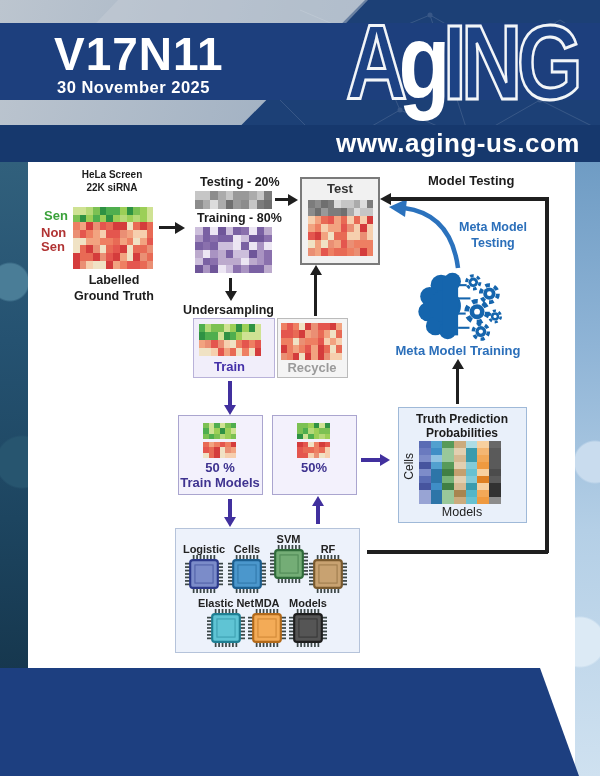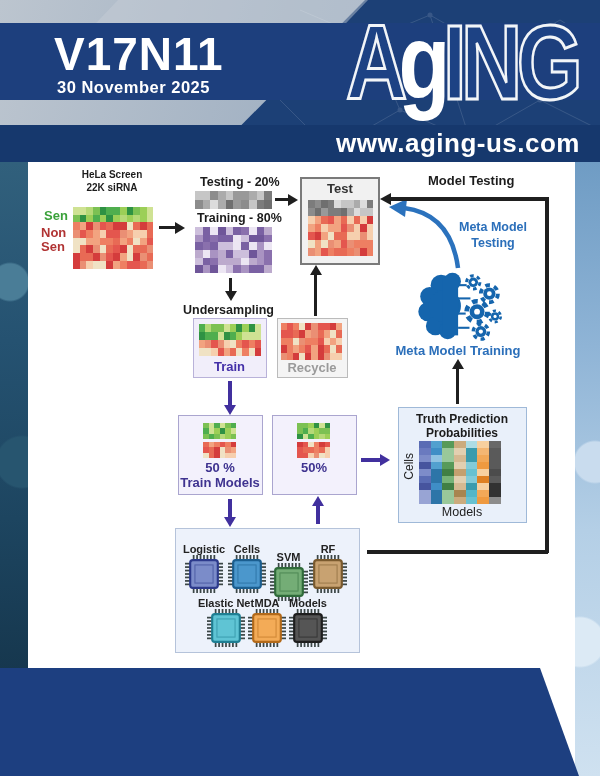--- a/index.html
+++ b/index.html
@@ -188,20 +188,24 @@
       <div style="background:#f0e2c4"></div>
       <div style="background:#f0e2c4"></div>
       <div style="background:#d43c3c"></div>
       <div style="background:#f2a380"></div>
       <div style="background:#ee7f62"></div>
       <div style="background:#e4564e"></div>
       <div style="background:#e4564e"></div>
       <div style="background:#e86a55"></div>
       <div style="background:#ea8f74"></div>
     </div>
+  <div class="lbl center" style="left:36px;top:111px;width:100px;font-size:12.5px;line-height:1.25">
+    <div>Labelled</div>
+    <div>Ground Truth</div>
+  </div>
 
   <div class="ln" style="left:131px;top:64px;width:17px;height:3px"></div>
   <div class="ah r" style="left:147px;top:59.5px"></div>
 
   <div class="lbl" style="left:172px;top:13px;font-size:12.5px">Testing - 20%</div>
   <div class="hm" style="left: 167px; top: 29px; display: grid; grid-template-columns: repeat(10, 7.7px); grid-auto-rows: 8.8px;">
       <div style="background:#c6c6c6"></div>
       <div style="background:#c6c6c6"></div>
       <div style="background:#8c8c8c"></div>
       <div style="background:#ababab"></div>
@@ -363,21 +367,21 @@
         <div style="background:#d43c3c"></div>
         <div style="background:#ee7f62"></div>
       </div>
   </div>
 
   <div class="ln" style="left:201px;top:116px;width:3px;height:14px"></div>
   <div class="ah d" style="left:196.5px;top:129px"></div>
 
   <div class="lbl center" style="left:133px;top:141px;width:135px;font-size:12.5px">Undersampling</div>
 
-  <div class="box" style="left:165px;top:156px;width:74px;height:60px;background:#f1eefa;border:1.5px solid #b9b2d9">
+  <div class="box" style="left:165px;top:156px;width:82px;height:60px;background:#f1eefa;border:1.5px solid #b9b2d9">
     <div class="hm" style="left: 5px; top: 5px; display: grid; grid-template-columns: repeat(10, 6.2px); grid-auto-rows: 8px;">
         <div style="background:#4fae4e"></div>
         <div style="background:#b5d977"></div>
         <div style="background:#7cc153"></div>
         <div style="background:#7cc153"></div>
         <div style="background:#cfe293"></div>
         <div style="background:#9ccf57"></div>
         <div style="background:#2f9243"></div>
         <div style="background:#9ccf57"></div>
         <div style="background:#2f9243"></div>
@@ -638,21 +642,21 @@
             <rect x="0" y="29" width="6" height="2" fill="#3c4747"></rect>
             <rect x="38" y="29" width="6" height="2" fill="#3c4747"></rect>
             <rect x="33" y="0" width="2" height="6" fill="#3c4747"></rect>
             <rect x="33" y="38" width="2" height="6" fill="#3c4747"></rect>
             <rect x="0" y="33" width="6" height="2" fill="#3c4747"></rect>
             <rect x="38" y="33" width="6" height="2" fill="#3c4747"></rect>
     <rect x="6" y="6" width="32" height="32" rx="3" fill="#4b97cc" stroke="#1b5e8f" stroke-width="2.5"></rect>
     <rect x="11.5" y="11.5" width="21" height="21" fill="none" stroke="#1b5e8f" stroke-width="1.2" opacity=".55"></rect>
           </svg></div>
       </div>
-    <div class="chip-cell" style="left:85px;top:22px;width:55px">
+    <div class="chip-cell" style="left:85px;top:4px;width:55px">
         <div class="chip-lab">SVM</div>
         <div><svg width="38" height="38" viewBox="0 0 44 44">
             <rect x="9" y="0" width="2" height="6" fill="#3c4747"></rect>
             <rect x="9" y="38" width="2" height="6" fill="#3c4747"></rect>
             <rect x="0" y="9" width="6" height="2" fill="#3c4747"></rect>
             <rect x="38" y="9" width="6" height="2" fill="#3c4747"></rect>
             <rect x="13" y="0" width="2" height="6" fill="#3c4747"></rect>
             <rect x="13" y="38" width="2" height="6" fill="#3c4747"></rect>
             <rect x="0" y="13" width="6" height="2" fill="#3c4747"></rect>
             <rect x="38" y="13" width="6" height="2" fill="#3c4747"></rect>

